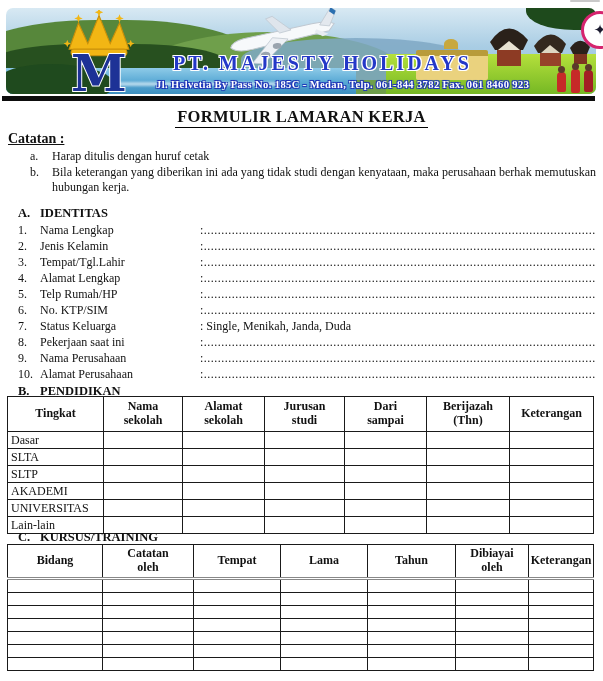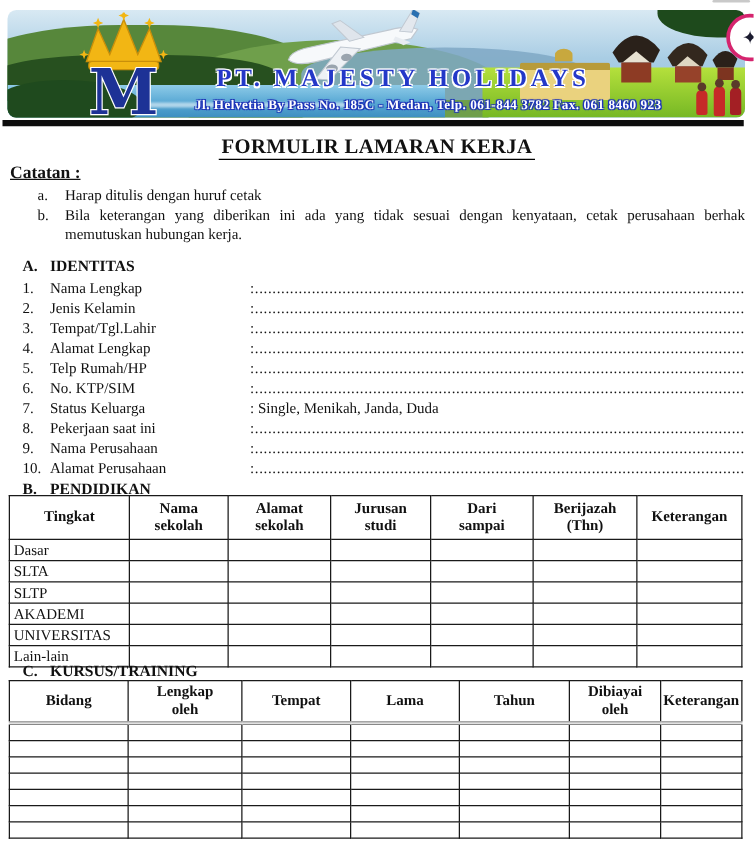--- a/index.html
+++ b/index.html
@@ -156,21 +156,21 @@
   </div>
 
   <div class="notes">
     <div class="notes-heading">Catatan :</div>
     <div class="note-row">
       <span class="note-marker">a.</span>
       <span class="note-text">Harap ditulis dengan huruf cetak</span>
     </div>
     <div class="note-row">
       <span class="note-marker">b.</span>
-      <span class="note-text">Bila keterangan yang diberikan ini ada yang tidak sesuai dengan kenyataan, cetak perusahaan berhak memutuskan hubungan kerja.</span>
+      <span class="note-text">Bila keterangan yang diberikan ini ada yang tidak studi dengan kenyataan, maka perusahaan berhak memutuskan hubungan kerja.</span>
     </div>
   </div>
 
   <div class="sec-heading sec-a">
     <span class="sec-no">A.</span>
     <span>IDENTITAS</span>
   </div>
 
   <div class="identitas-rows">
     <div class="id-row">
@@ -343,21 +343,21 @@
         <col style="width:73px">
         <col style="width:65px">
     </colgroup>
     <tbody>
         <tr>
       <th>
             <span class="h-line">Bidang</span>
             <span class="h-line"></span>
           </th>
       <th>
-            <span class="h-line">Lengkap</span>
+            <span class="h-line">Catatan</span>
             <span class="h-line">oleh</span>
           </th>
       <th>
             <span class="h-line">Tempat</span>
             <span class="h-line"></span>
           </th>
       <th>
             <span class="h-line">Lama</span>
             <span class="h-line"></span>
           </th>

